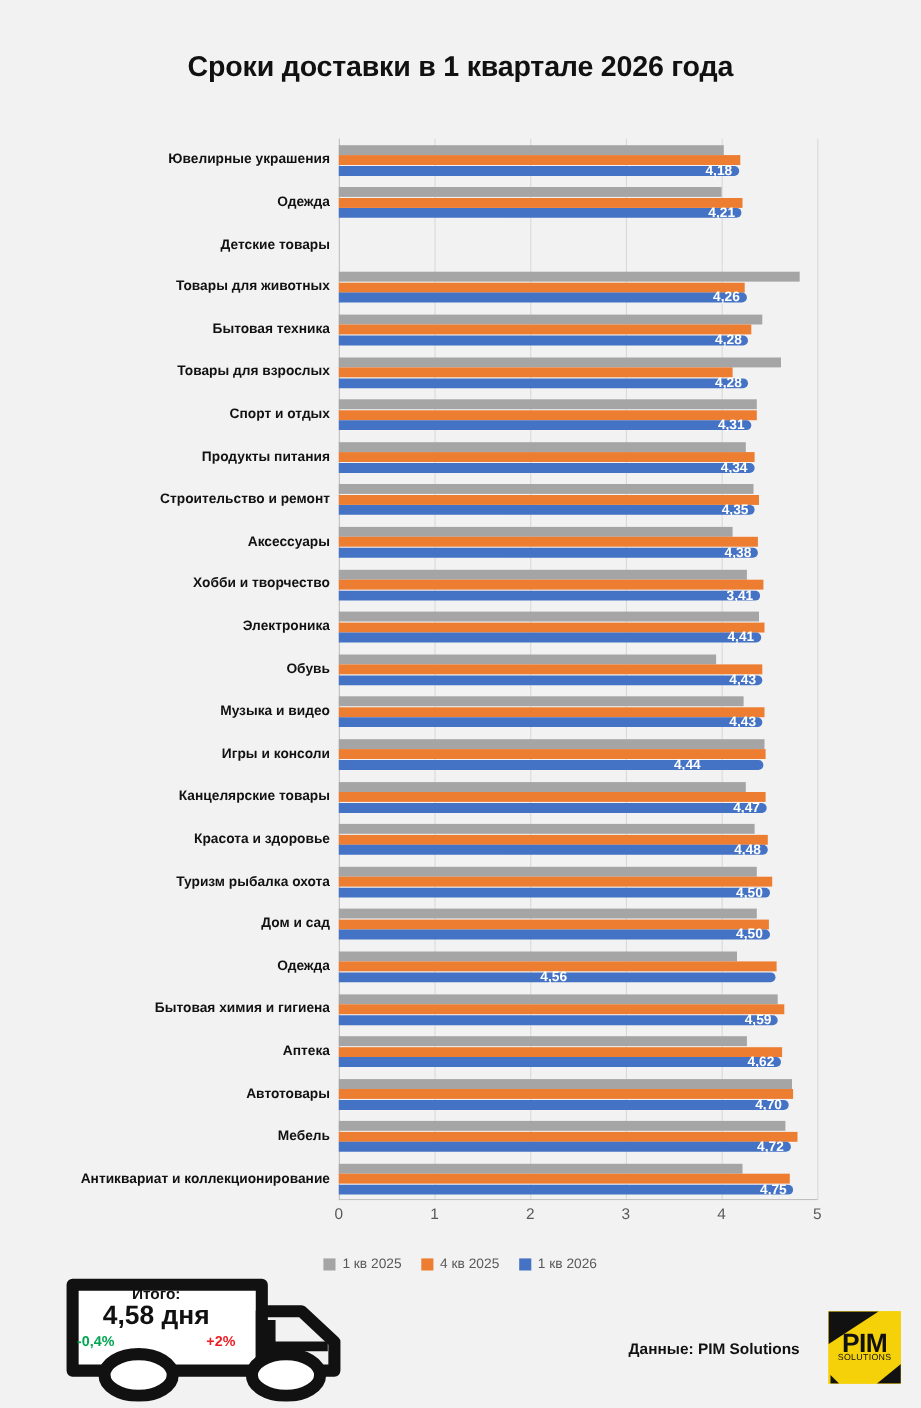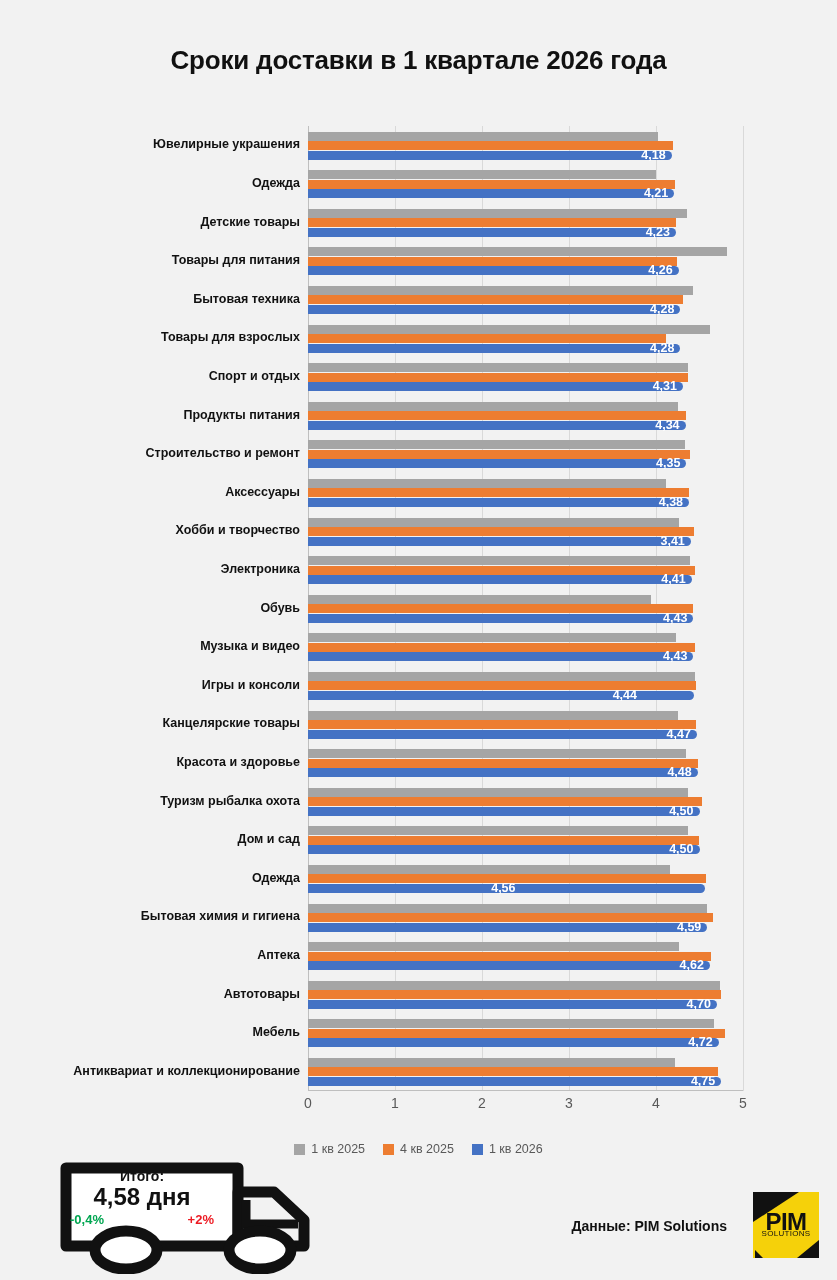--- a/index.html
+++ b/index.html
@@ -127,21 +127,21 @@
 <body>
 
 <div class="page">
 
   <div class="chart-title">Сроки доставки в 1 квартале 2026 года</div>
 
   <div class="cats">
       <div class="cat-label" style="top: 11.3px;">Ювелирные украшения</div>
       <div class="cat-label" style="top: 49.9px;">Одежда</div>
       <div class="cat-label" style="top: 88.5px;">Детские товары</div>
-      <div class="cat-label" style="top: 127.1px;">Товары для питания</div>
+      <div class="cat-label" style="top: 127.1px;">Товары для животных</div>
       <div class="cat-label" style="top: 165.7px;">Бытовая техника</div>
       <div class="cat-label" style="top: 204.3px;">Товары для взрослых</div>
       <div class="cat-label" style="top: 242.9px;">Спорт и отдых</div>
       <div class="cat-label" style="top: 281.5px;">Продукты питания</div>
       <div class="cat-label" style="top: 320.1px;">Строительство и ремонт</div>
       <div class="cat-label" style="top: 358.7px;">Аксессуары</div>
       <div class="cat-label" style="top: 397.3px;">Хобби и творчество</div>
       <div class="cat-label" style="top: 435.9px;">Электроника</div>
       <div class="cat-label" style="top: 474.5px;">Обувь</div>
       <div class="cat-label" style="top: 513.1px;">Музыка и видео</div>
@@ -174,26 +174,20 @@
           <div class="bar o" style="width: 364.53px; background: rgb(237, 125, 49);"></div>
           <div class="bar b" style="width: 363.66px; background: rgb(68, 114, 196);"></div>
           <div class="val" style="left: 0px; width: 363.66px;">4,18</div>
         </div>
         <div class="row" style="top: 38.6px;">
           <div class="bar g" style="width: 348px; background: rgb(165, 165, 165);"></div>
           <div class="bar o" style="width: 367.14px; background: rgb(237, 125, 49);"></div>
           <div class="bar b" style="width: 366.27px; background: rgb(68, 114, 196);"></div>
           <div class="val" style="left: 0px; width: 366.27px;">4,21</div>
         </div>
-        <div class="row" style="top: 77.2px;">
-          <div class="bar g" style="width: 379.32px; background: rgb(165, 165, 165);"></div>
-          <div class="bar o" style="width: 368.01px; background: rgb(237, 125, 49);"></div>
-          <div class="bar b" style="width: 368.01px; background: rgb(68, 114, 196);"></div>
-          <div class="val" style="left: 0px; width: 368.01px;">4,23</div>
-        </div>
         <div class="row" style="top: 115.8px;">
           <div class="bar g" style="width: 419.34px; background: rgb(165, 165, 165);"></div>
           <div class="bar o" style="width: 368.88px; background: rgb(237, 125, 49);"></div>
           <div class="bar b" style="width: 370.62px; background: rgb(68, 114, 196);"></div>
           <div class="val" style="left: 0px; width: 370.62px;">4,26</div>
         </div>
         <div class="row" style="top: 154.4px;">
           <div class="bar g" style="width: 385.41px; background: rgb(165, 165, 165);"></div>
           <div class="bar o" style="width: 374.97px; background: rgb(237, 125, 49);"></div>
           <div class="bar b" style="width: 372.36px; background: rgb(68, 114, 196);"></div>

